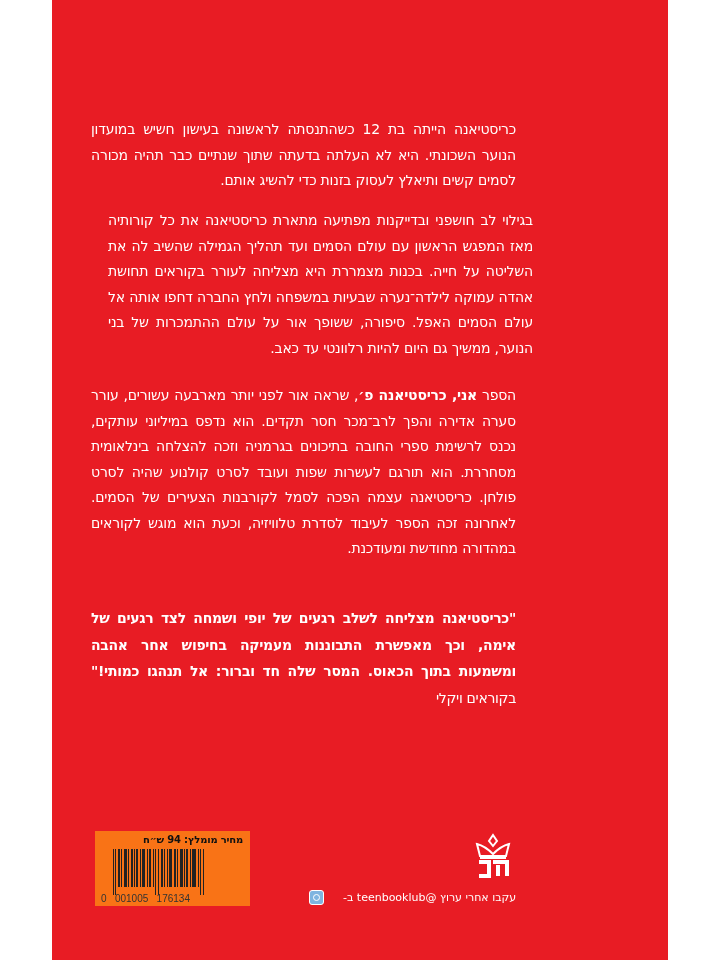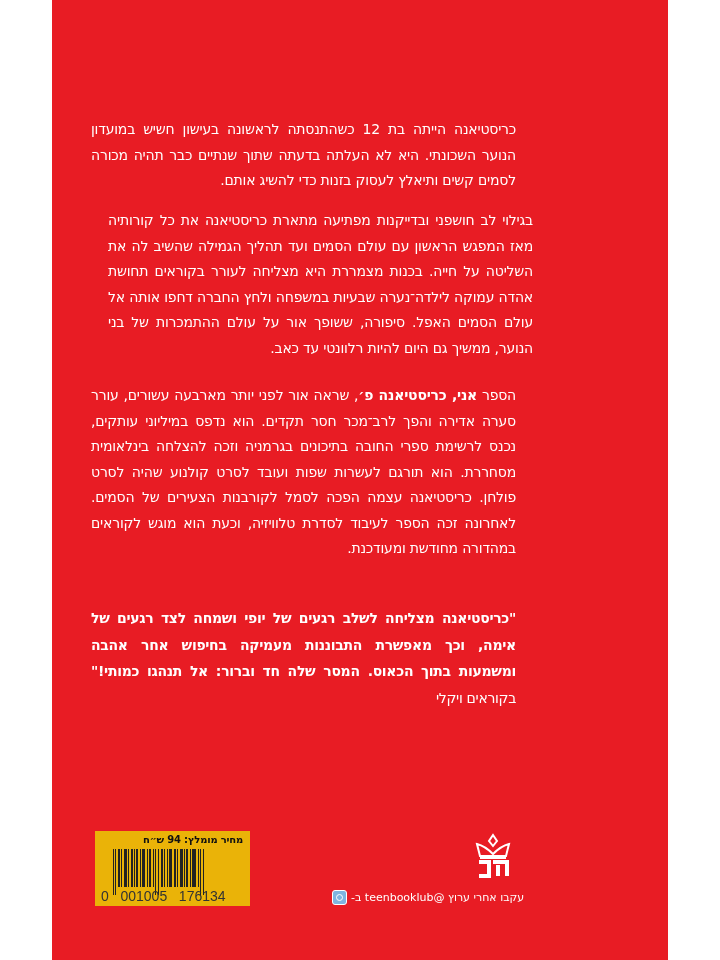--- a/index.html
+++ b/index.html
@@ -25,43 +25,43 @@
     .quote {
       position: absolute; left: 91px; width: 425px; top: 591px;
       direction: rtl; text-align: justify; text-align-last: right;
       color: #ffffff; font-size: 14px; line-height: 26.5px; font-weight: bold;
       letter-spacing: -0.3px;
     }
     .quote .attrib { font-weight: normal; }
     .bold { font-weight: bold; }
     .barcode-box {
       position: absolute; left: 95px; top: 831px; width: 155px; height: 75px;
-      background: #eab308;
+      background: #f97316;
     }
     .barcode-price {
       position: absolute; right: 7px; top: 3px; direction: rtl;
       font-size: 10px; font-weight: bold; color: #111; letter-spacing: -0.2px;
     }
     .barcode-bars {
       position: absolute; left: 18px; top: 18px; width: 128px; height: 44px;
       display: flex; align-items: flex-start;
     }
     .barcode-bars span { display: block; height: 38px; margin-right: 1px; background: #222; }
     .barcode-bars span.guard { height: 46px; }
     .barcode-digits {
-      position: absolute; left: 6px; bottom: 2px; font-size: 14px; color: #333;
+      position: absolute; left: 6px; bottom: 2px; font-size: 10px; color: #333;
       font-family: "Liberation Sans", sans-serif; white-space: pre;
     }
     .logo {
       position: absolute; left: 473px; top: 832px; width: 40px; height: 50px;
     }
     .social {
       position: absolute; left: 309px; top: 888px; height: 18px;
       direction: rtl; color: #ffffff; font-size: 11px; white-space: nowrap;
-      display: flex; align-items: center; gap: 4px; margin-left: 23px;
+      display: flex; align-items: center; gap: 19px;
     }
     .ig-icon {
       display: inline-block; width: 13px; height: 13px; background: #7fb4e0;
       border-radius: 3px; position: relative; border: 1px solid #ffffff;
     }
     .ig-icon::after {
       content: ""; position: absolute; left: 3px; top: 3px; width: 5px; height: 5px;
       border: 1.5px solid #ffffff; border-radius: 50%;
     }
   </style>

